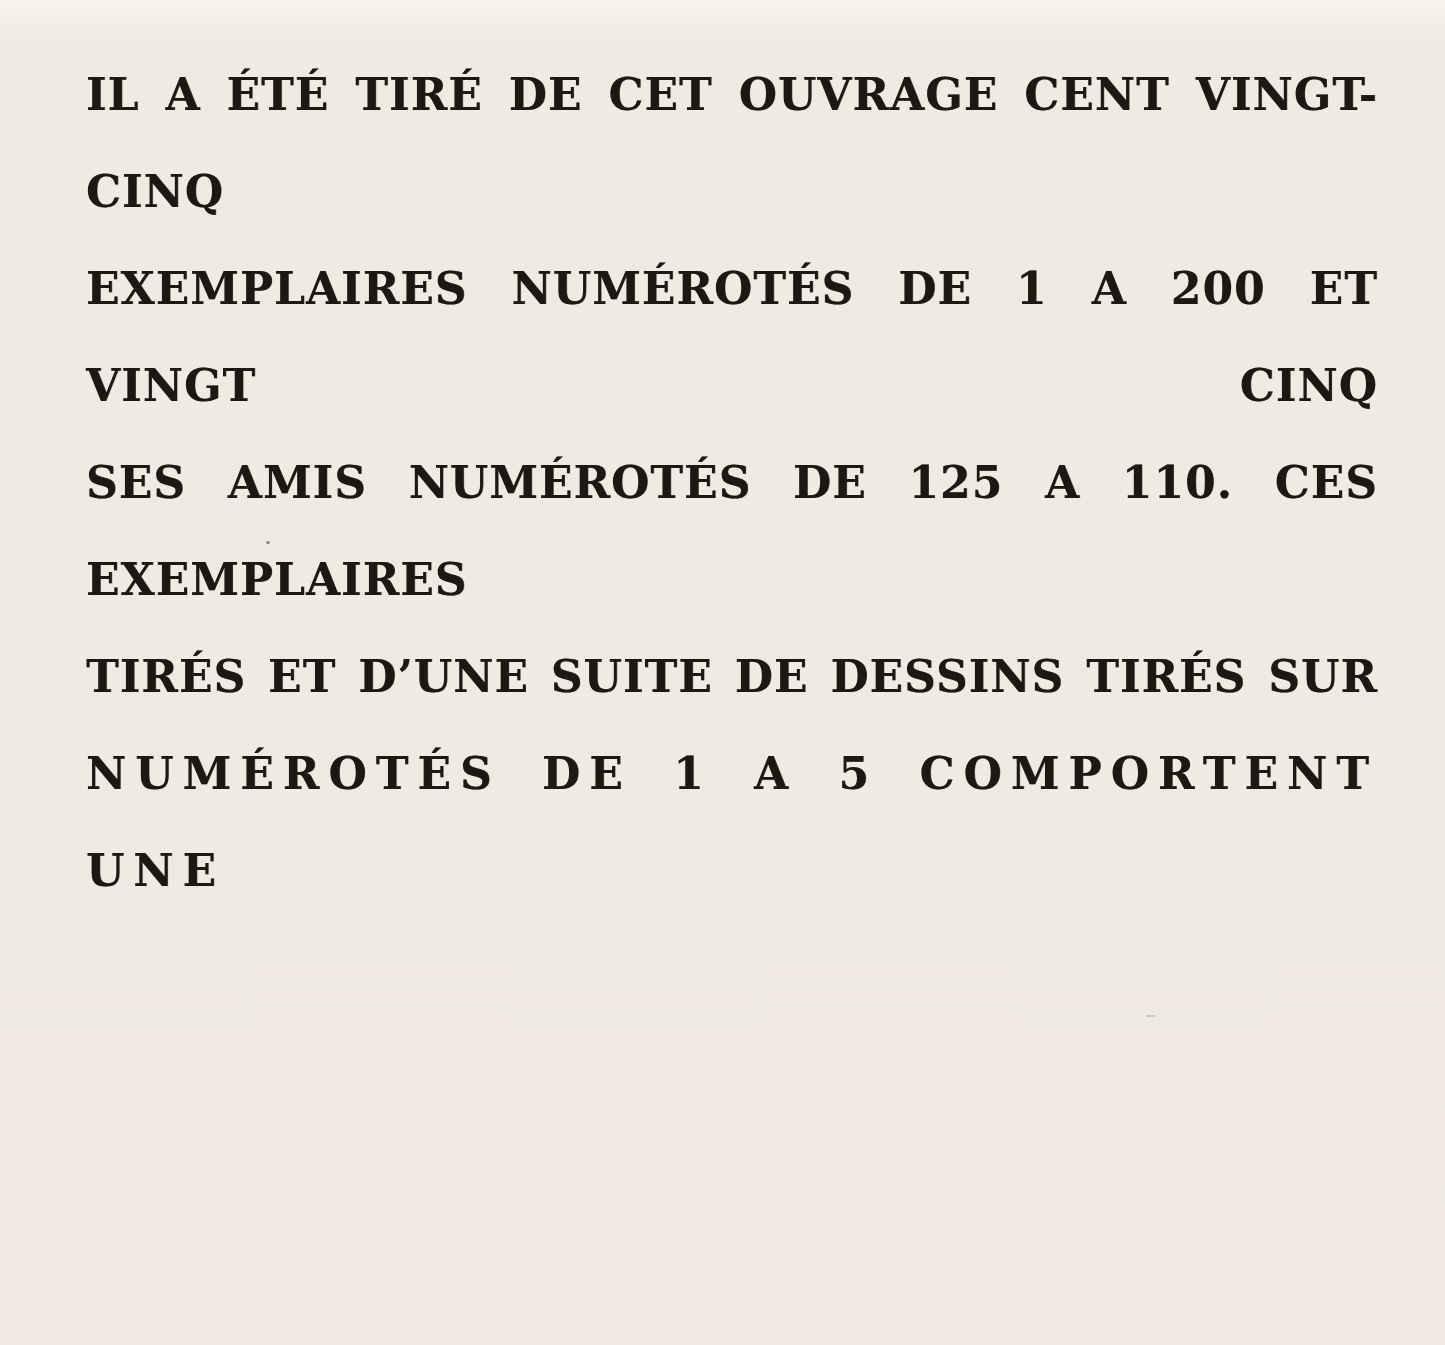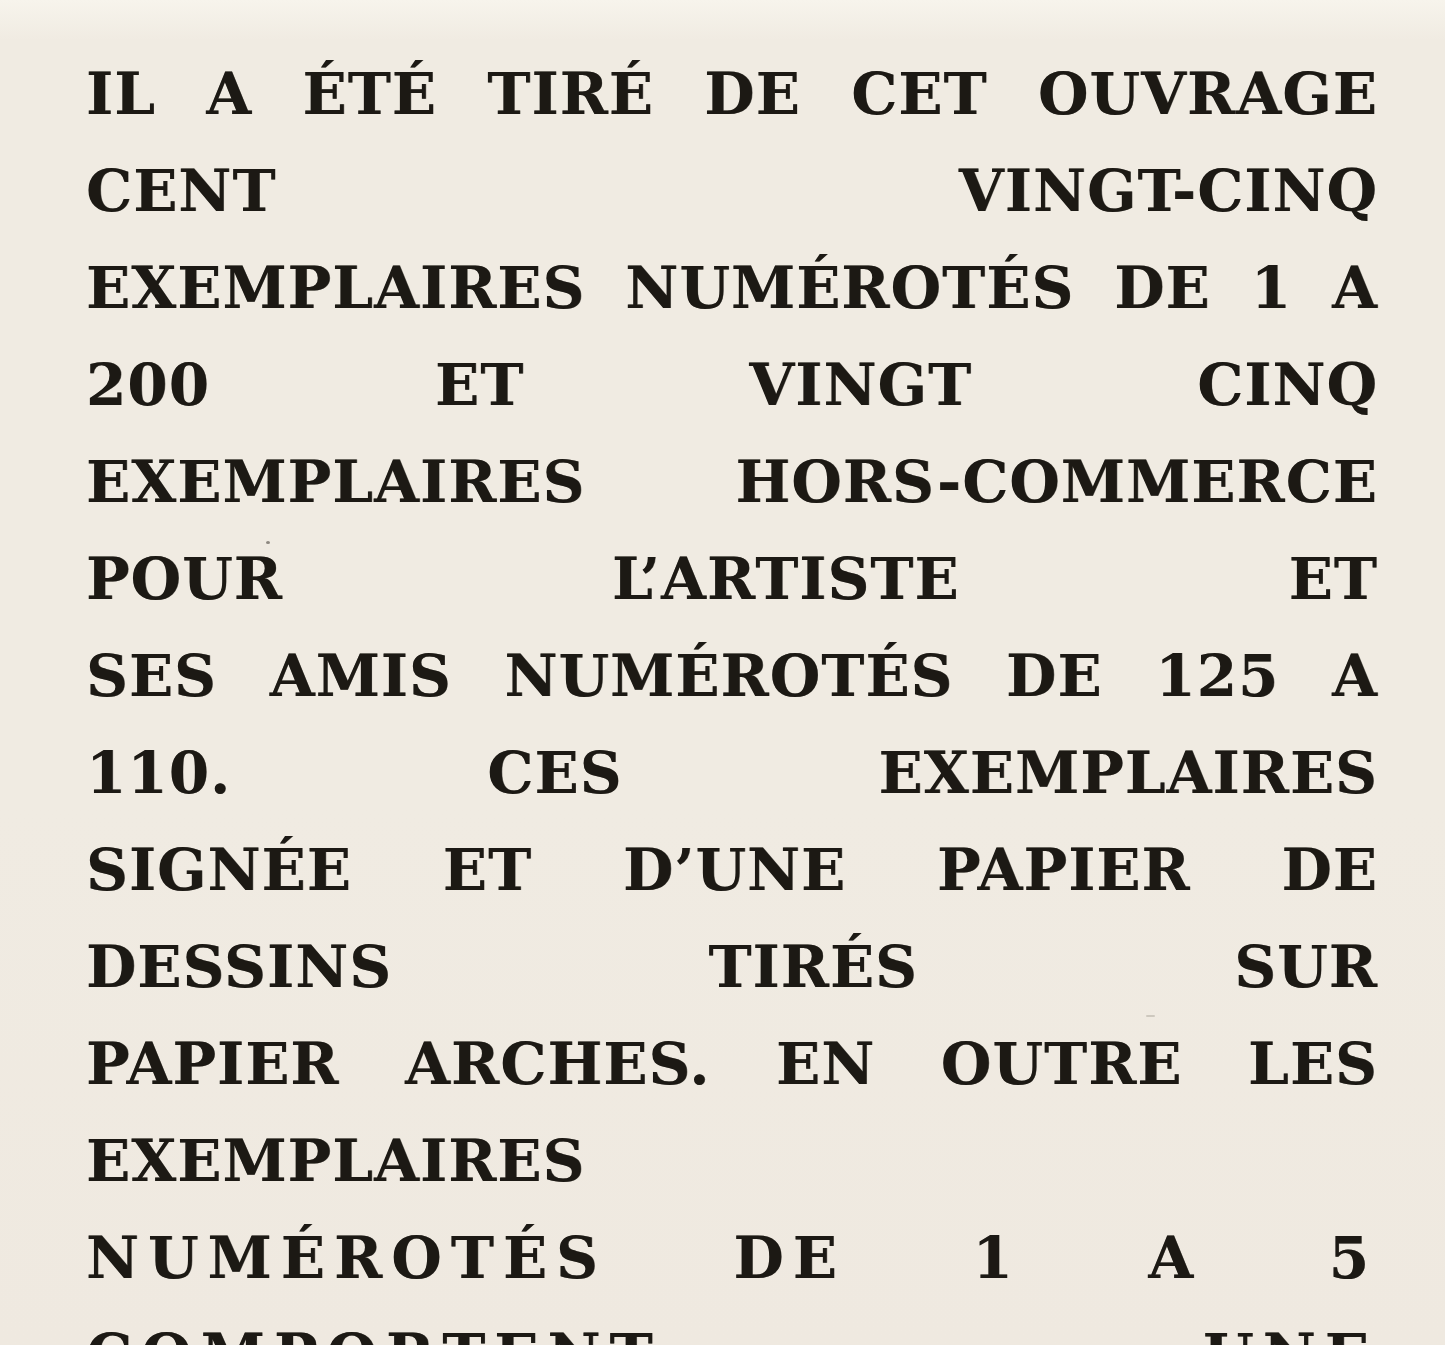--- a/index.html
+++ b/index.html
@@ -21,21 +21,21 @@
   }
 
   .colophon {
     position: absolute;
     left: 86px;
     top: 46px;
     width: 1292px;
   }
 
   .line {
-    font-size: 58px;
+    font-size: 44px;
     font-weight: 700;
     line-height: 97px;
     color: #1c1914;
     letter-spacing: 1px;
     white-space: normal;
     text-align: justify;
     
     text-align-last: justify;
     -moz-text-align-last: justify;
     text-shadow: 0.4px 0.4px 0 rgba(28,25,20,0.55);
@@ -51,22 +51,20 @@
   }
   .speck.s1 { left: 266px; top: 541px; width: 4px; height: 3px; }
   .speck.s2 { left: 1146px; top: 1015px; width: 9px; height: 2px; opacity: 0.35; border-radius: 2px; }
 </style>
 </head>
 <body>
 
 <div class="colophon">
   <div class="line">IL A ÉTÉ TIRÉ DE CET OUVRAGE CENT VINGT-CINQ</div>
   <div class="line">EXEMPLAIRES NUMÉROTÉS DE 1 A 200 ET VINGT CINQ</div>
-  <div class="line">EXEMPLAIRES HORS-COMMERCE POUR L’ARTISTE ET</div>
   <div class="line">SES AMIS NUMÉROTÉS DE 125 A 110. CES EXEMPLAIRES</div>
-  <div class="line">SIGNÉE ET D’UNE PAPIER DE DESSINS TIRÉS SUR</div>
-  <div class="line">PAPIER ARCHES. EN OUTRE LES EXEMPLAIRES</div>
+  <div class="line">TIRÉS ET D’UNE SUITE DE DESSINS TIRÉS SUR</div>
   <div class="line sp-wide">NUMÉROTÉS DE 1 A 5 COMPORTENT UNE</div>
 
 </div>
 
 <div class="speck s1"></div>
 <div class="speck s2"></div>
 
 </body></html>

